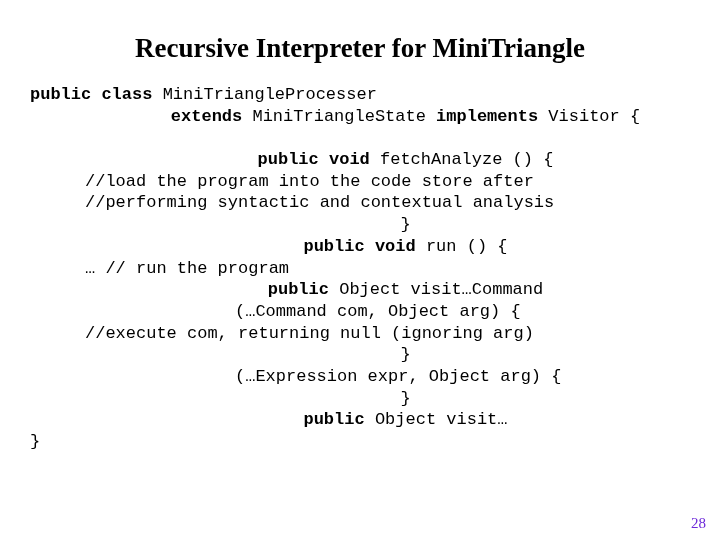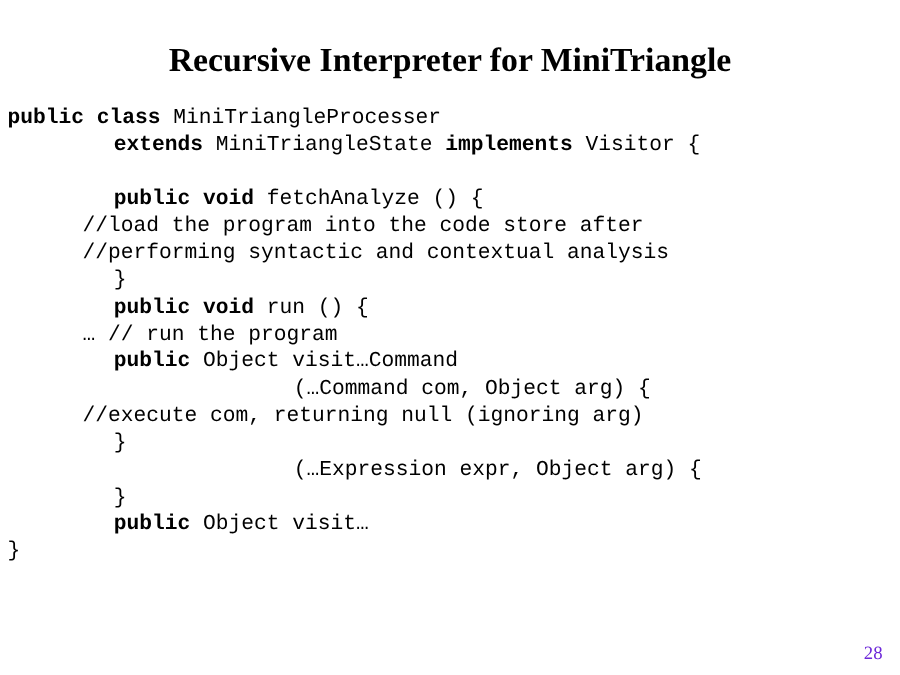--- a/index.html
+++ b/index.html
@@ -60,23 +60,23 @@
   }
 
   .code-line .kw {
     font-weight: bold;
   }
   .code-line .txt {
     font-weight: normal;
   }
 
   
-  .ind0 { padding-left: 6px; }
-  .ind1 { padding-left: 91px; }
-  .ind2 { padding-left: 66px; }
+  .ind0 { padding-left: 30px; }
+  .ind1 { padding-left: 91px; text-align: center; }
+  .ind2 { padding-left: 85px; }
   .ind3 { padding-left: 235px; }
 
   .blank-line {
     height: 21.7px;
   }
 
   
   #page-number {
     position: absolute;
     right: 14px;

